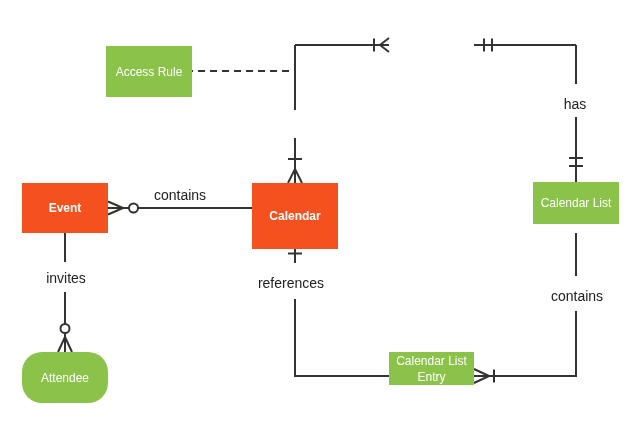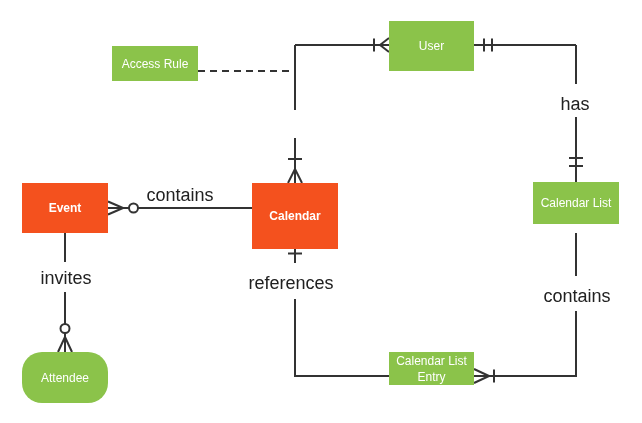--- a/index.html
+++ b/index.html
@@ -14,21 +14,21 @@
   .wires circle.ring { fill:#ffffff; stroke: var(--line,#333333); stroke-width:2; }
   .wires g.dashed line { stroke-dasharray:7 5; }
   .entity {
     position:absolute; display:flex; align-items:center; justify-content:center;
     color:#ffffff; font-size:12px; line-height:16px; text-align:center;
     padding:0 6px; box-sizing:border-box; cursor:default;
   }
   .entity.bold { font-weight:bold; }
   .rel-label {
     position:absolute; transform:translateX(-50%);
-    font-size:18px; line-height:14px; color:var(--label,#212121); white-space:nowrap;
+    font-size:14px; line-height:14px; color:var(--label,#212121); white-space:nowrap;
   }
 </style>
 </head>
 <body>
 
 <div class="canvas">
 
   <svg class="wires" width="642" height="423" viewBox="0 0 642 423">
 
     <g>
@@ -104,23 +104,22 @@
       <line x1="65" y1="292" x2="65" y2="324"></line>
       <line x1="65" y1="333" x2="65" y2="352"></line>
       <g>
         <line x1="65" y1="337" x2="58" y2="352"></line>
         <line x1="65" y1="337" x2="72" y2="352"></line>
       </g>
       <circle class="ring" cx="65" cy="328.5" r="4.5"></circle>
     </g>
   </svg>
 
-  <div class="entity" style="left: 112px; top: 46px; width: 86px; height: 35px; background: rgb(139, 195, 74);">Access Rule</div>
+  <div class="entity" style="left: 106px; top: 46px; width: 86px; height: 51px; background: rgb(139, 195, 74);">Access Rule</div>
 
-  <div class="entity" style="left: 389px; top: 21px; width: 85px; height: 50px; background: rgb(139, 195, 74);">User</div>
 
   <div class="entity bold" style="left: 22px; top: 183px; width: 86px; height: 50px; background: rgb(244, 81, 30); text-align: center;">Event</div>
 
   <div class="entity bold" style="left: 252px; top: 183px; width: 86px; height: 66px; background: rgb(244, 81, 30);">Calendar</div>
 
   <div class="entity" style="left: 533px; top: 182px; width: 86px; height: 42px; background: rgb(139, 195, 74);">Calendar List</div>
 
   <div class="entity" style="left: 22px; top: 352px; width: 86px; height: 51px; background: rgb(139, 195, 74); border-radius: 20px;">Attendee</div>
 
   <div class="entity" style="left: 389px; top: 352px; width: 85px; height: 33px; background: rgb(139, 195, 74);">Calendar List Entry</div>

